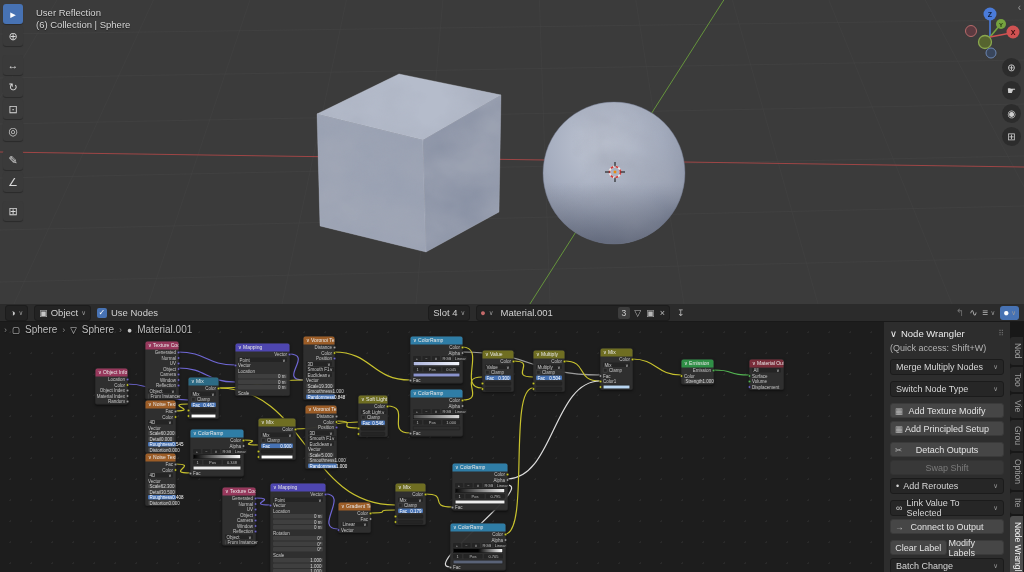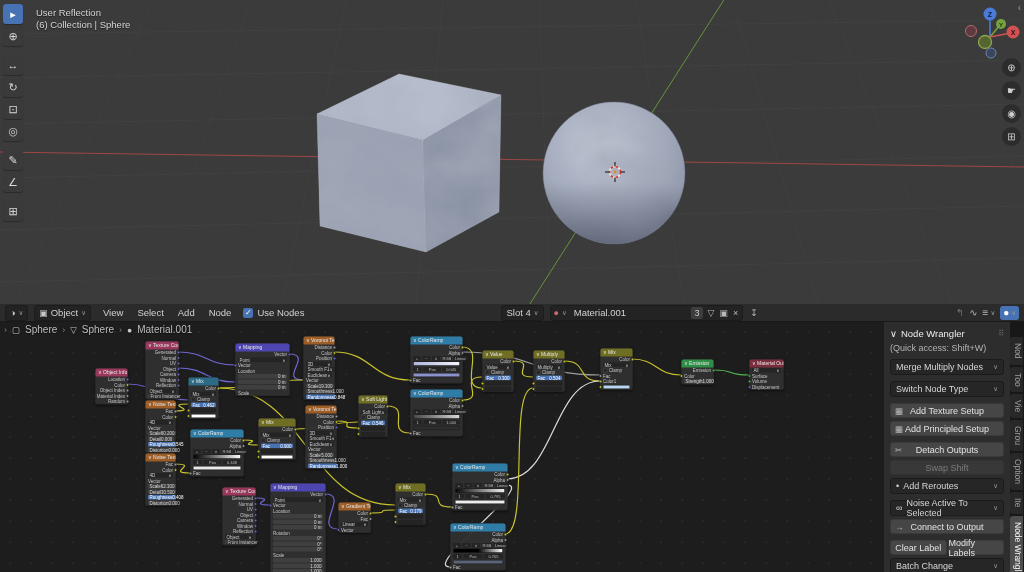--- a/index.html
+++ b/index.html
@@ -219,26 +219,20 @@
 <div class="nheader">
   <div class="wdg">
     <span class="icon">◑</span>
     <span class="cv">∨</span>
   </div>
   <div class="wdg">
     <span class="icon">▣</span>
     <span>Object</span>
     <span class="cv">∨</span>
   </div>
-  <div id="menus" class="menus">
-      <div class="menu-item">View</div>
-      <div class="menu-item">Select</div>
-      <div class="menu-item">Add</div>
-      <div class="menu-item">Node</div>
-    </div>
   <div class="chkwrap">
     <span class="chk">✓</span>
     <span>Use Nodes</span>
   </div>
   <div class="flex1"></div>
   <div class="wdg">
     <span>Slot 4</span>
     <span class="cv">∨</span>
   </div>
   <div class="matwdg">
@@ -936,41 +930,41 @@
     <div class="sb-dd">
       <div>Merge Multiply Nodes</div>
       <div class="cv">∨</div>
     </div>
     <div class="sb-dd gapup">
       <div>Switch Node Type</div>
       <div class="cv">∨</div>
     </div>
     <div class="sb-btn gapup">
       <div class="lico">▦</div>
-      <div>Add Texture Setup</div>
+      <div>Add Texture Modify</div>
     </div>
     <div class="sb-btn">
       <div class="lico">▦</div>
       <div>Add Principled Setup</div>
     </div>
     <div class="sb-btn gapup">
       <div class="lico">✂</div>
       <div>Detach Outputs</div>
     </div>
     <div class="sb-btn disabled">
       <div>Swap Shift</div>
     </div>
     <div class="sb-dd">
       <div>•</div>
       <div>Add Reroutes</div>
       <div class="cv">∨</div>
     </div>
     <div class="sb-dd gapup">
       <div>∞</div>
-      <div>Noise Active To Selected</div>
+      <div>Link Value To Selected</div>
       <div class="cv">∨</div>
     </div>
     <div class="sb-btn">
       <div class="lico">→</div>
       <div>Connect to Output</div>
     </div>
     <div class="sb-row gapup">
       <div class="sb-btn">
         <div>Clear Label</div>
       </div>

